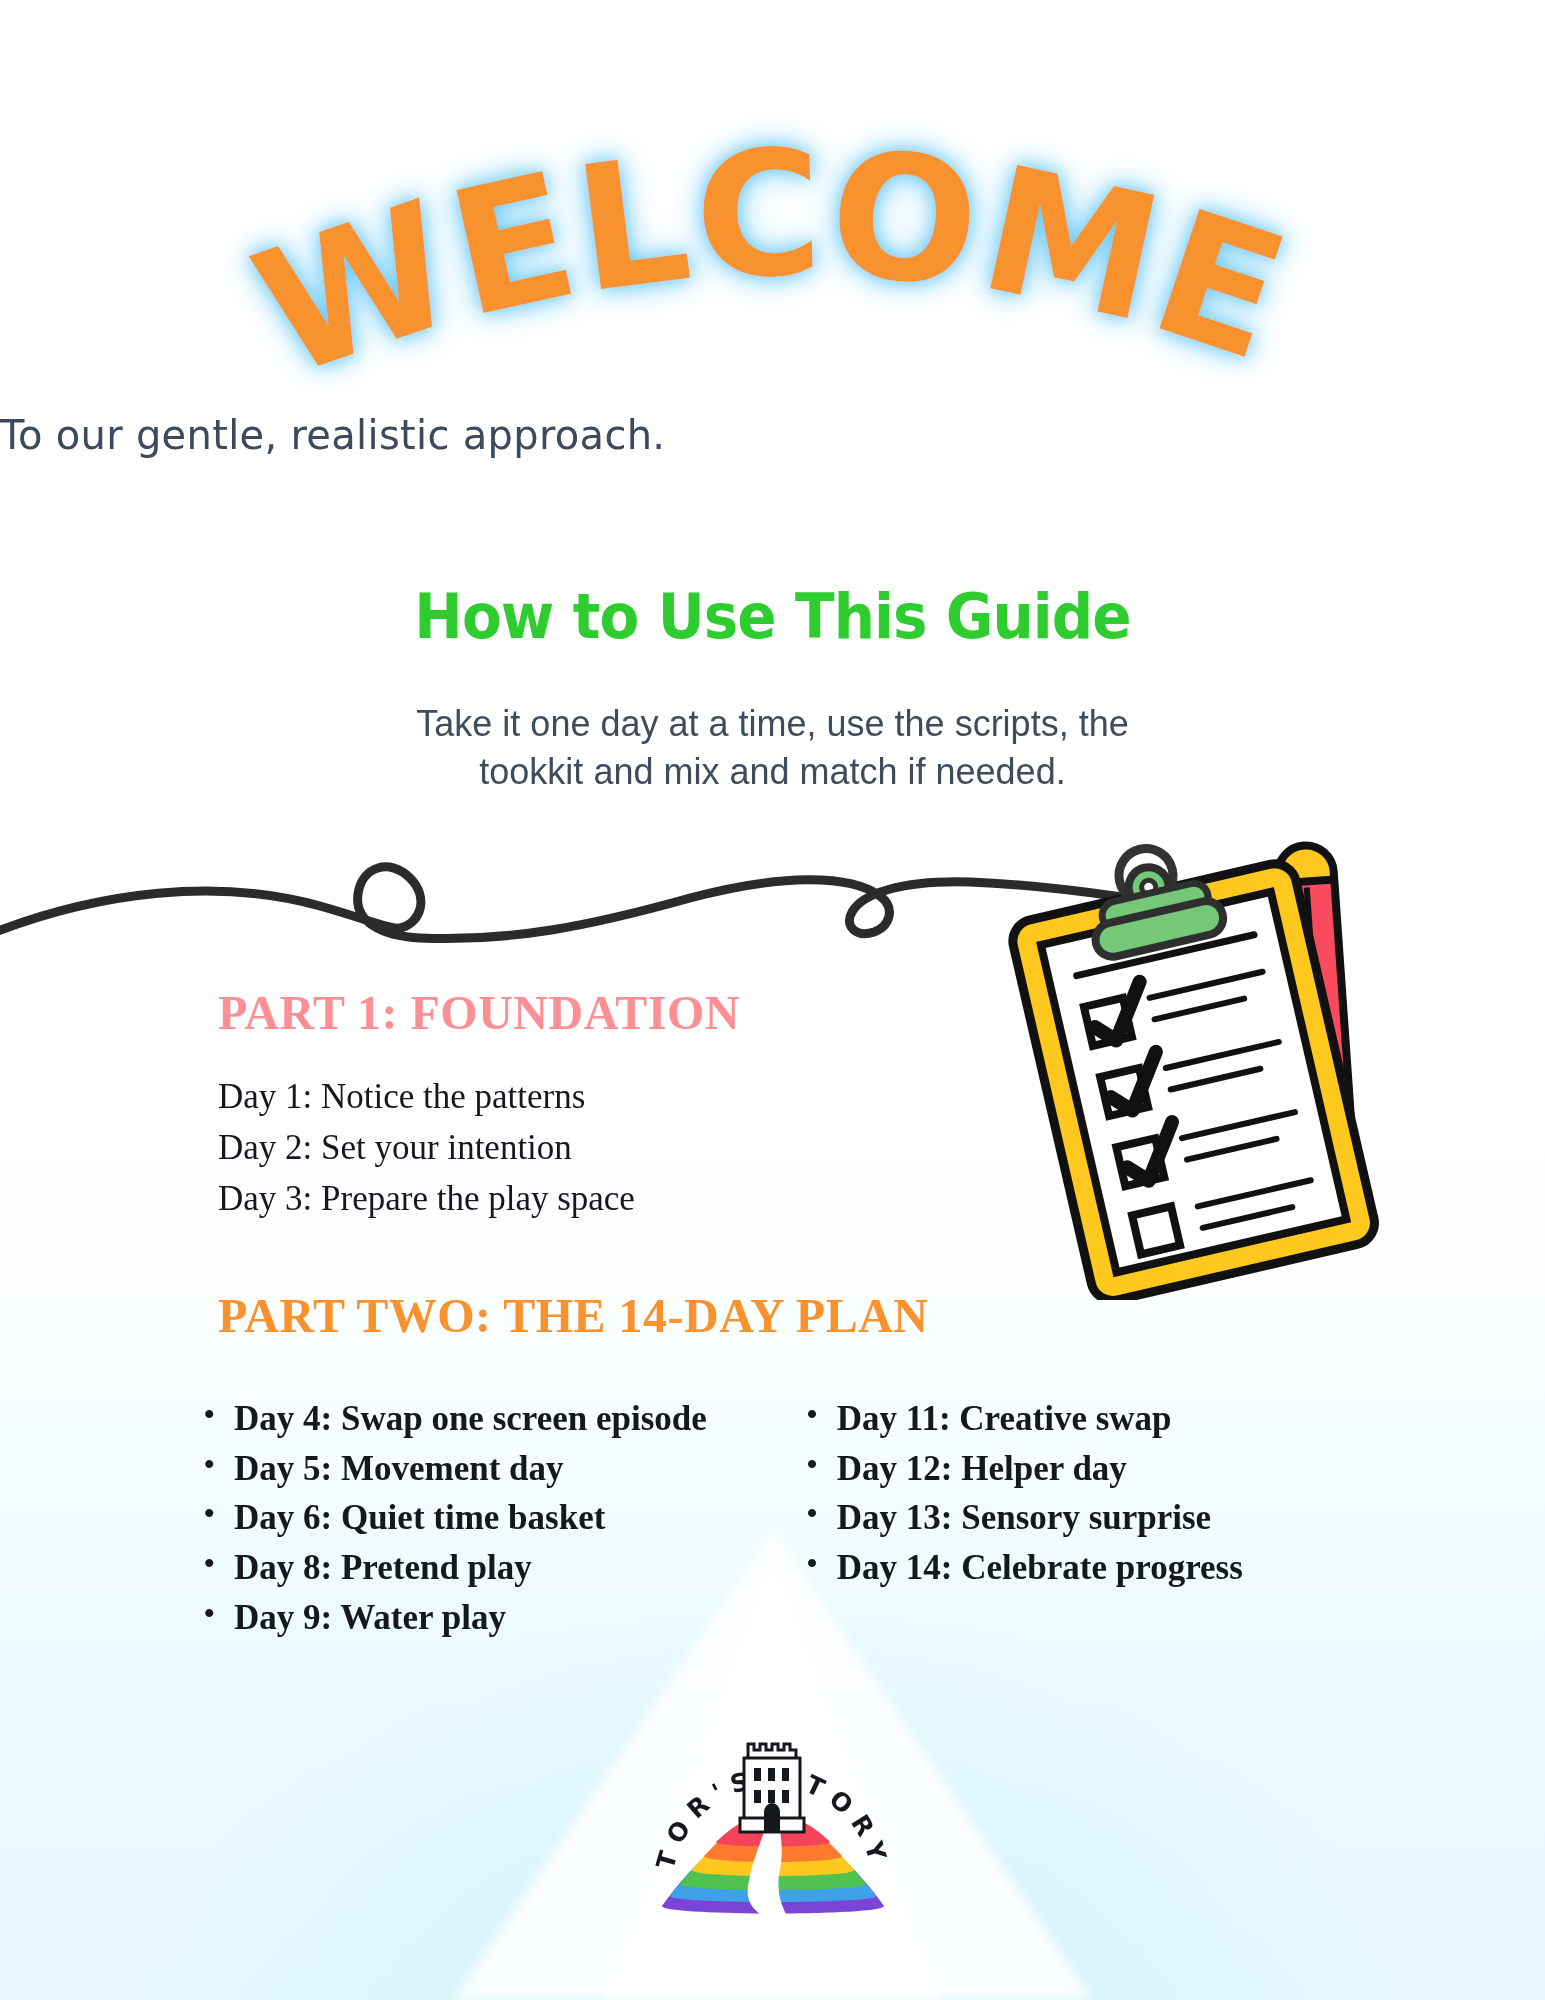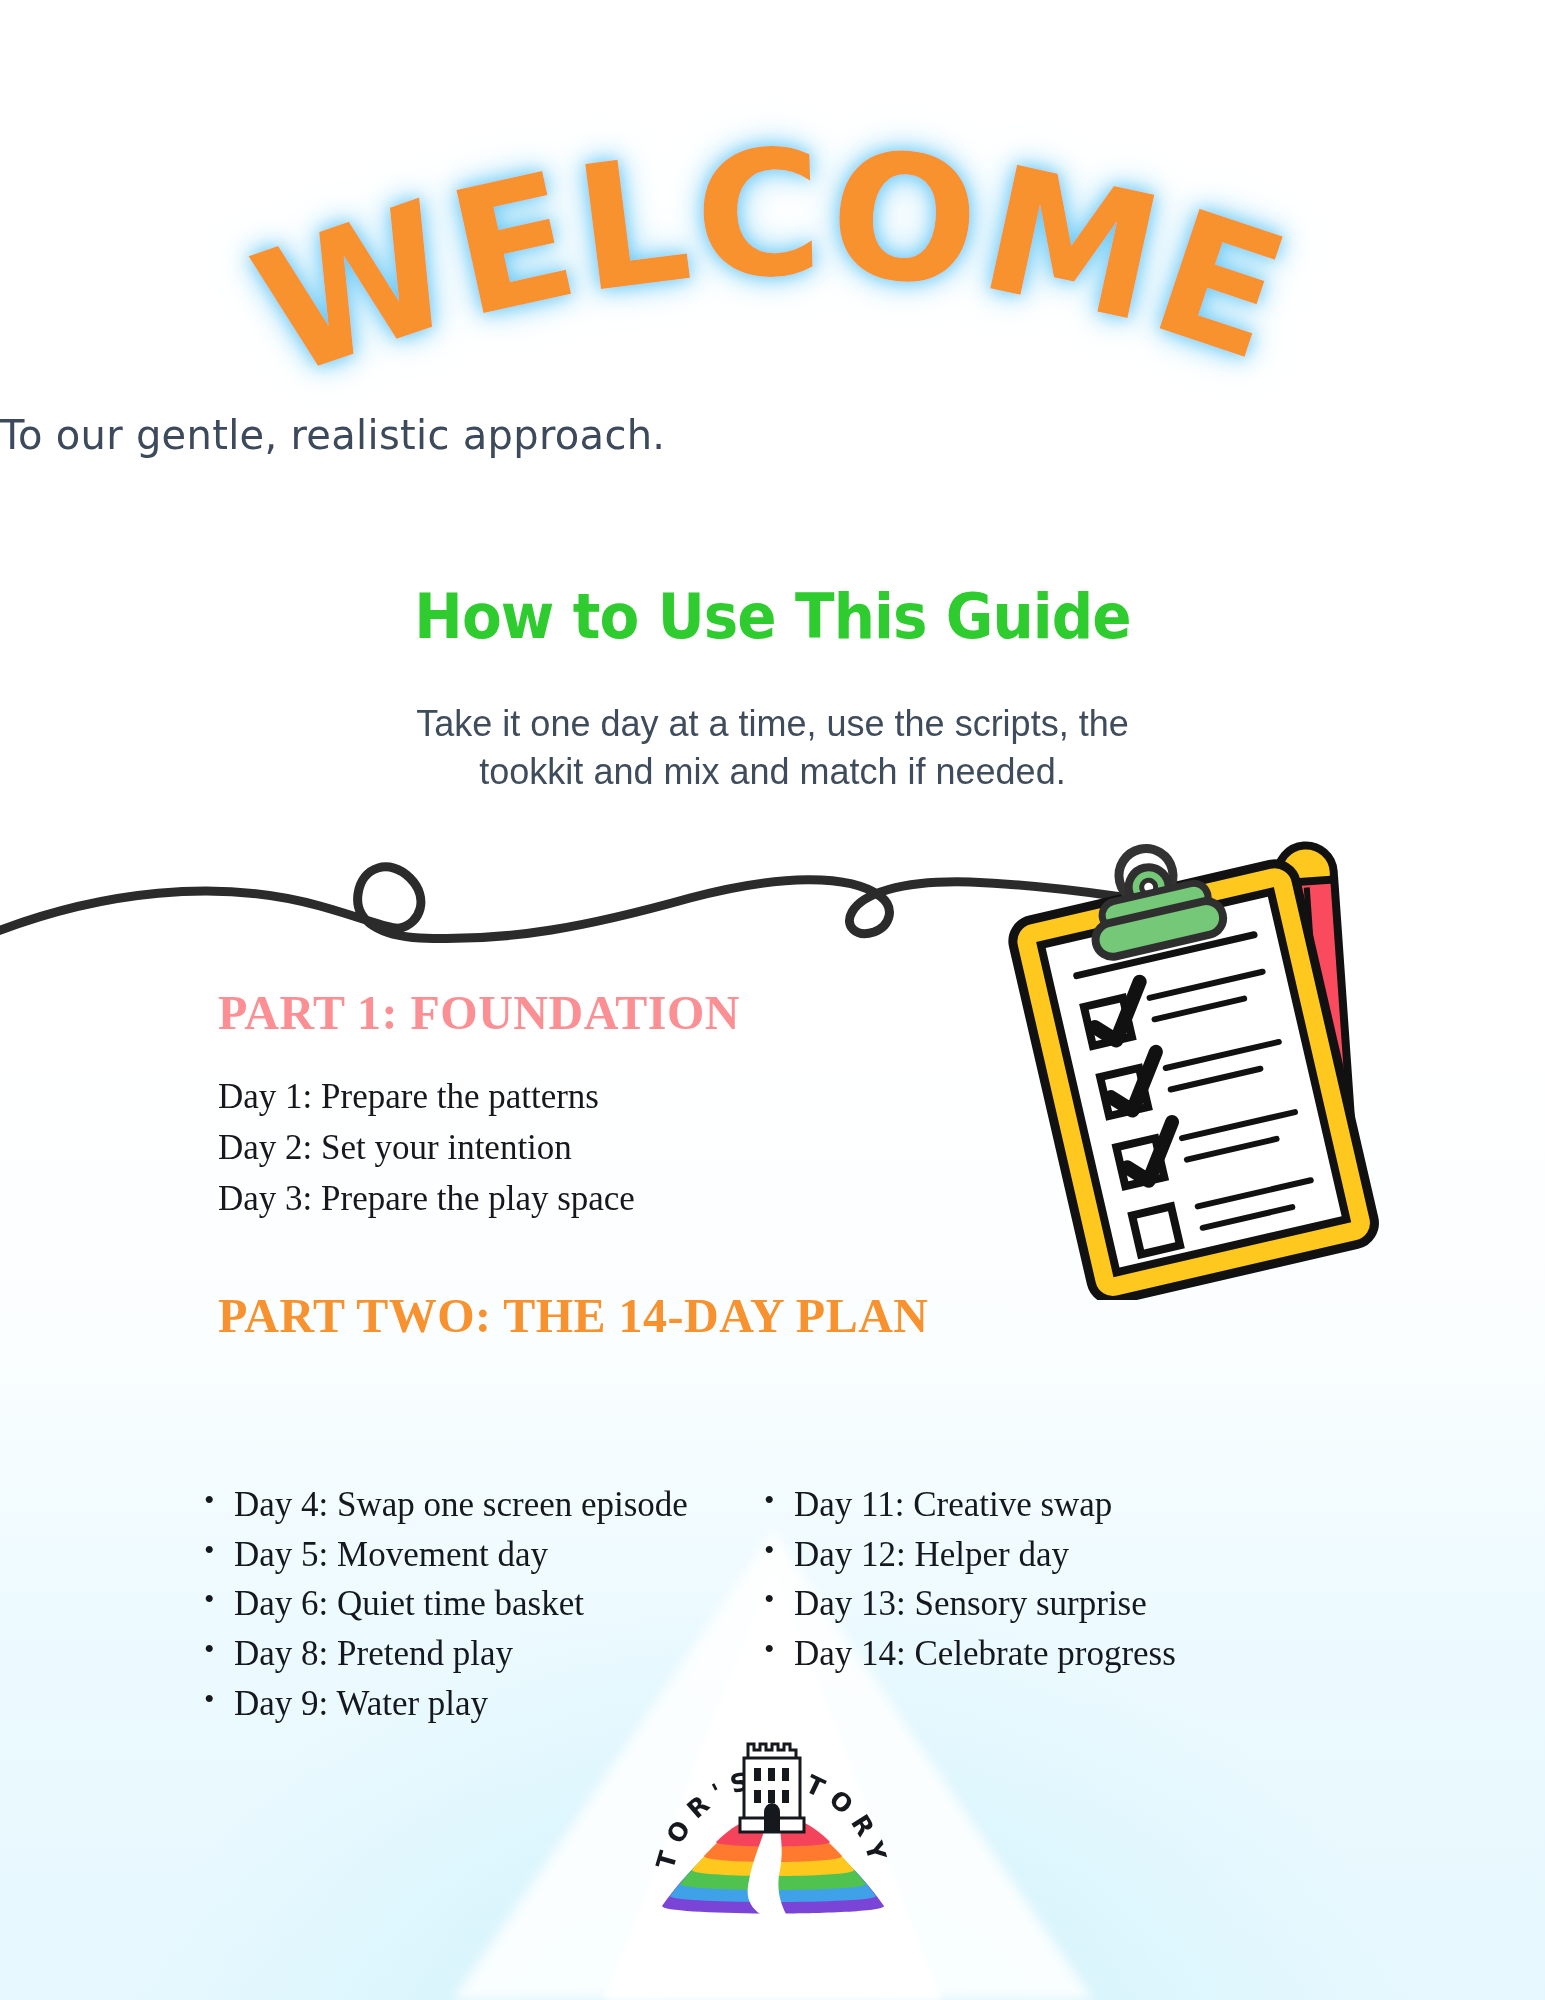--- a/index.html
+++ b/index.html
@@ -117,23 +117,24 @@
   
   .part2-head{
     position:absolute;left:218px;top:1288px;
     font-family:"Liberation Serif", serif;
     font-weight:bold;
     font-size:48px;
     color:#F7922E;
     letter-spacing:.5px;
   }
   .part2-cols{
-    position:absolute;left:200px;top:1480px;width:1180px;
+    position:absolute;left:200px;top:1394px;width:1180px;
     display:flex;
-    gap:72px;
+    gap:96px;
+    font-weight:bold;
   }
   .part2-cols ul{
     list-style:none;margin:0;padding:0;
   }
   .part2-cols li{
     font-family:"Liberation Serif", serif;
     font-size:35px;
     line-height:1.42;
     color:#15181c;
     position:relative;
@@ -250,21 +251,21 @@
         <rect x="110" y="366" width="40" height="40" fill="none" stroke="#111" stroke-width="8"></rect>
         <line x1="176" y1="372" x2="292" y2="372" stroke="#111" stroke-width="6" stroke-linecap="round"></line>
         <line x1="176" y1="394" x2="268" y2="394" stroke="#111" stroke-width="6" stroke-linecap="round"></line>
       </g>
     </g>
   </svg>
 </div>
 
 <div class="part1-head">PART 1: FOUNDATION</div>
 <div class="part1-list">
-  <div>Day 1: Prepare the patterns</div>
+  <div>Day 1: Notice the patterns</div>
   <div>Day 2: Set your intention</div>
   <div>Day 3: Prepare the play space</div>
 </div>
 
 <div class="part2-head">PART TWO: THE 14-DAY PLAN</div>
 <div class="part2-cols">
   <ul class="col-left">
     <li>Day 4: Swap one screen episode</li>
     <li>Day 5: Movement day</li>
     <li>Day 6: Quiet time basket</li>

